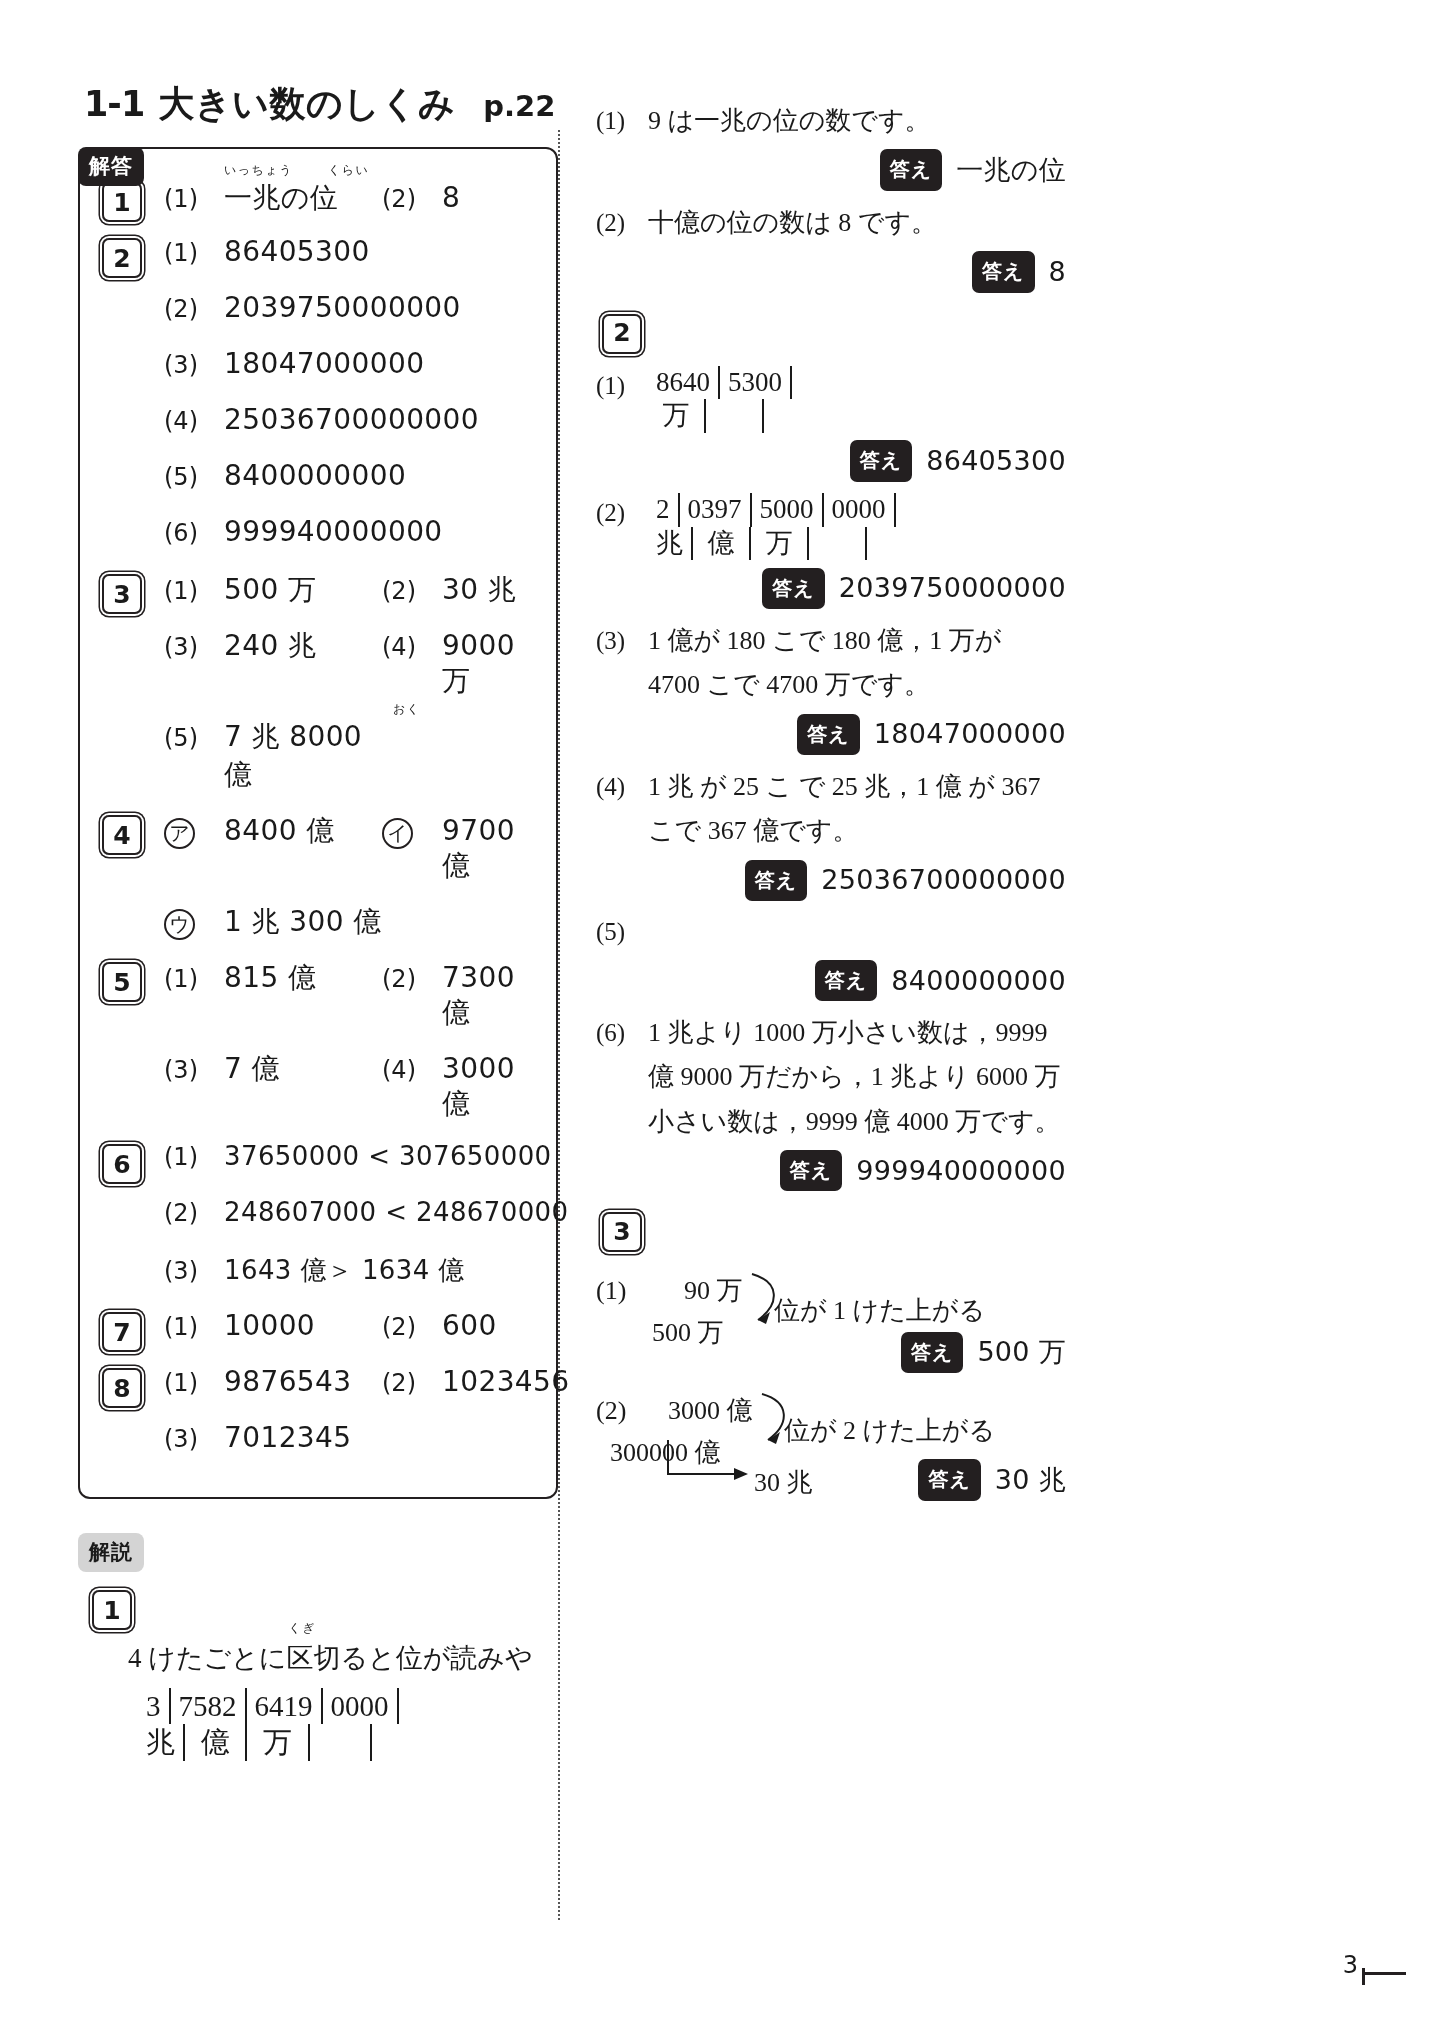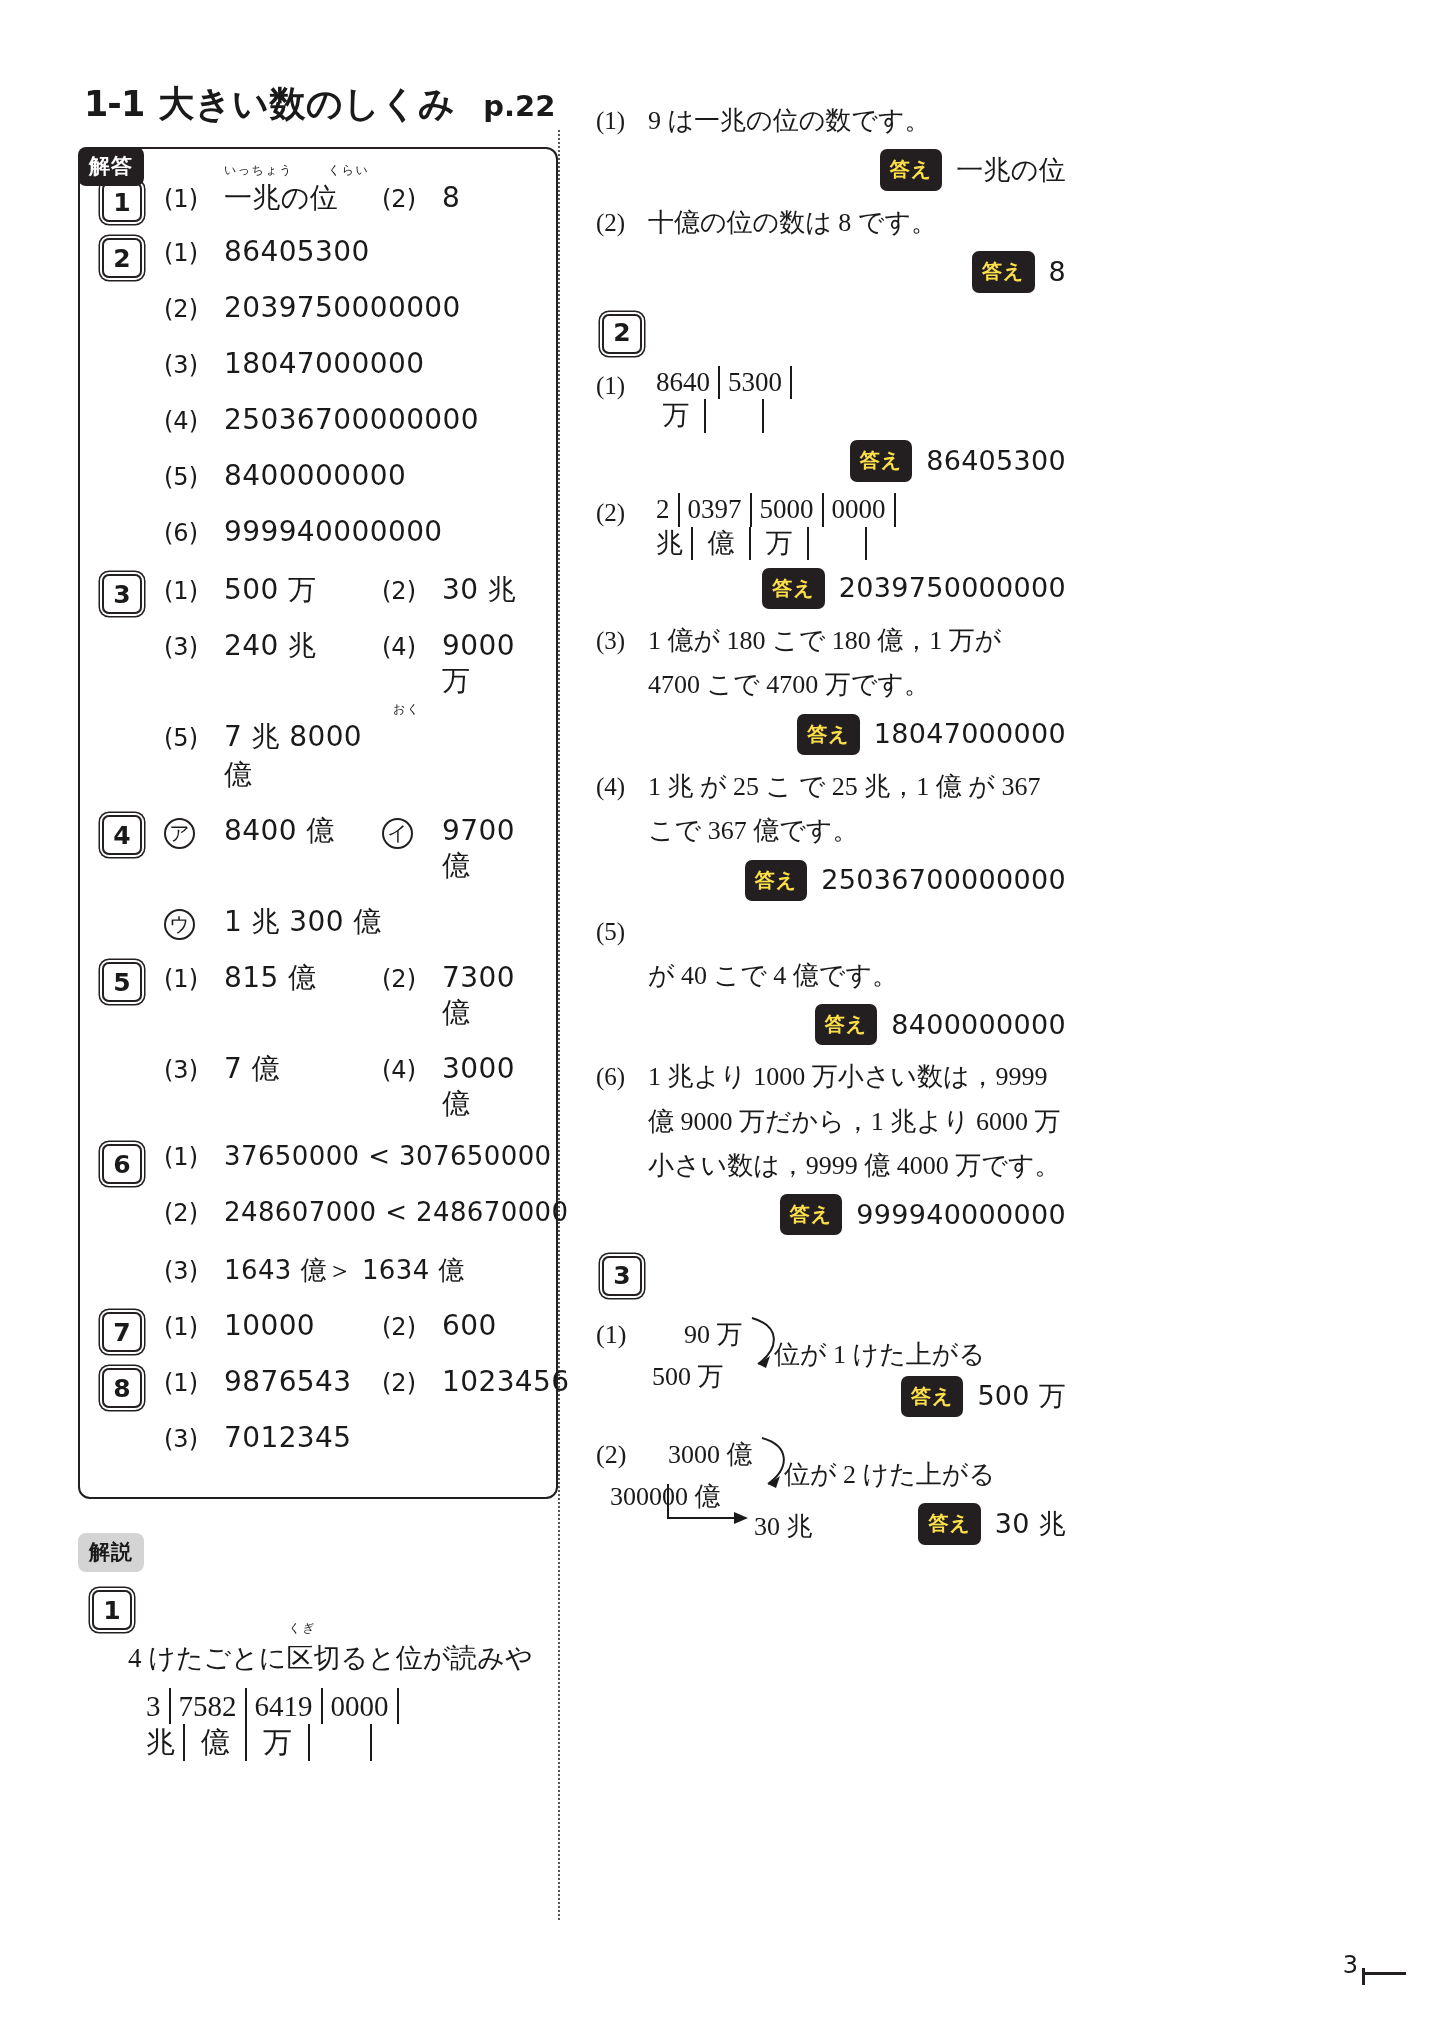--- a/index.html
+++ b/index.html
@@ -112,21 +112,21 @@
     border:2px solid #231f20; border-radius:7px;
     box-shadow:0 0 0 2px #fff, 0 0 0 3.5px #231f20;
     display:flex; align-items:center; justify-content:center;
     font-family:"DejaVu Sans", sans-serif; font-weight:bold; font-size:25px;
     margin:20px 0 12px 6px;
   }
 
   
   .ans-row { display:flex; align-items:center; justify-content:flex-end; gap:14px; margin:6px 0 10px; }
   .tag-kotae {
-    background:#231f20; color:#fde047;
+    background:#231f20; color:#ffffff;
     font-family:"DejaVu Sans", sans-serif; font-weight:bold;
     font-size:20px; padding:4px 10px 5px; border-radius:7px; letter-spacing:1px;
     white-space:nowrap;
   }
   .ans-val {
     font-family:"DejaVu Sans", sans-serif; font-size:27px; font-weight:500;
     letter-spacing:0.3px; white-space:nowrap;
   }
   .dg-cell { padding:0 8px; text-align:center; font-size:27px; }
 
@@ -545,24 +545,20 @@
         <div class="rc-line">
           <span class="rc-lbl"></span>
           <span class="rc-txt">こで 367 億です。</span>
         </div>
         <div class="ans-row">
           <span class="tag-kotae">答え</span>
           <span class="ans-val">25036700000000</span>
         </div>
         <div class="rc-line">
           <span class="rc-lbl">(5)</span>
-        </div>
-        <div class="rc-line">
-          <span class="rc-lbl"></span>
-          <span class="rc-txt">が 40 こで 4 億です。</span>
         </div>
         <div class="ans-row">
           <span class="tag-kotae">答え</span>
           <span class="ans-val">8400000000</span>
         </div>
         <div class="rc-line">
           <span class="rc-lbl">(6)</span>
           <span class="rc-txt">1 兆より 1000 万小さい数は，9999</span>
         </div>
         <div class="rc-line">

